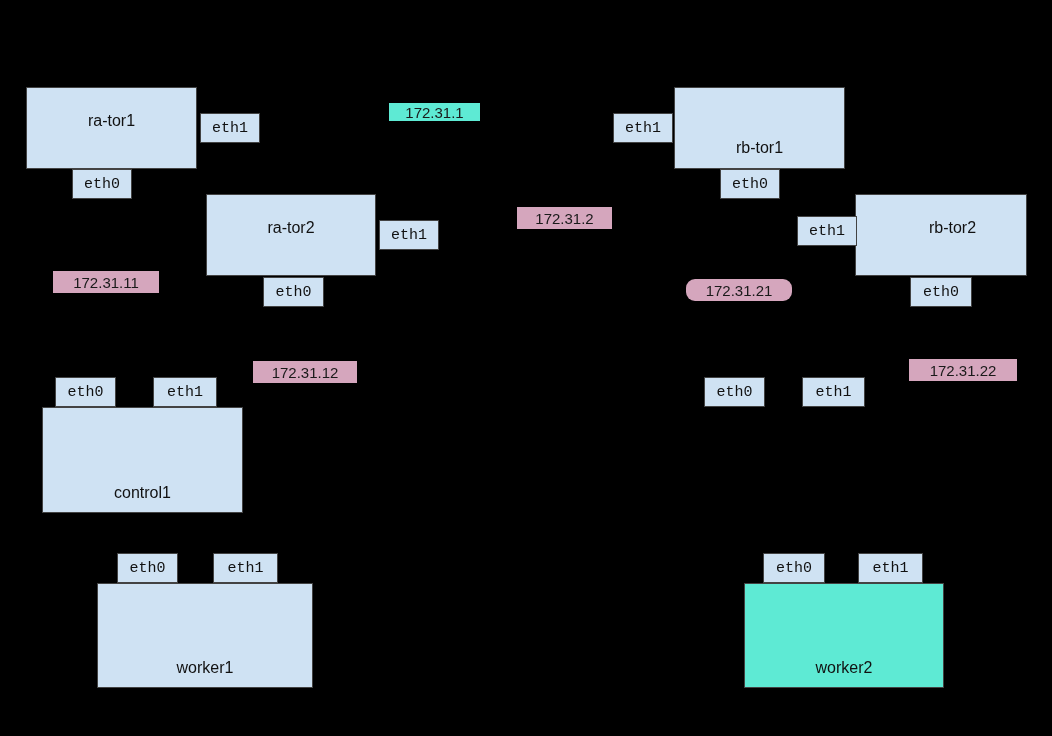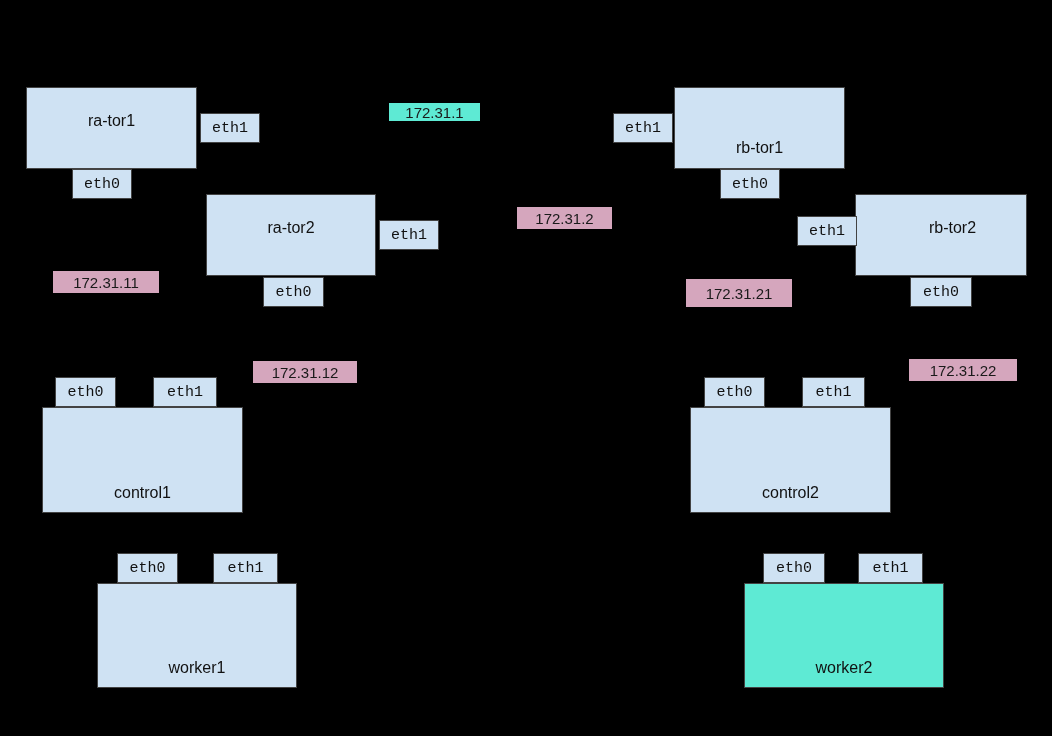--- a/index.html
+++ b/index.html
@@ -101,30 +101,27 @@
     </div>
     <div class="node lower" style="left: 42px; top: 407px; width: 201px; height: 106px; background: rgb(207, 226, 243); border-color: rgb(67, 67, 67);">
       <span class="node-label" style="color: rgb(17, 17, 17);">control1</span>
     </div>
     <div class="iface" style="left: 55px; top: 377px; width: 61px; height: 30px; background: rgb(207, 226, 243); border-color: rgb(67, 67, 67); color: rgb(17, 17, 17);">
       <span>eth0</span>
     </div>
     <div class="iface" style="left: 153px; top: 377px; width: 64px; height: 30px; background: rgb(207, 226, 243); border-color: rgb(67, 67, 67); color: rgb(17, 17, 17);">
       <span>eth1</span>
     </div>
-    <div class="node lower" style="left: 690px; top: 407px; width: 201px; height: 106px; background: rgb(207, 226, 243); border-color: rgb(67, 67, 67);">
-      <span class="node-label" style="color: rgb(17, 17, 17);">control2</span>
-    </div>
     <div class="iface" style="left: 704px; top: 377px; width: 61px; height: 30px; background: rgb(207, 226, 243); border-color: rgb(67, 67, 67); color: rgb(17, 17, 17);">
       <span>eth0</span>
     </div>
     <div class="iface" style="left: 802px; top: 377px; width: 63px; height: 30px; background: rgb(207, 226, 243); border-color: rgb(67, 67, 67); color: rgb(17, 17, 17);">
       <span>eth1</span>
     </div>
-    <div class="node lower" style="left: 97px; top: 583px; width: 200px; height: 105px; background: rgb(207, 226, 243); border-color: rgb(67, 67, 67);">
+    <div class="node lower" style="left: 97px; top: 583px; width: 216px; height: 105px; background: rgb(207, 226, 243); border-color: rgb(67, 67, 67);">
       <span class="node-label" style="color: rgb(17, 17, 17);">worker1</span>
     </div>
     <div class="iface" style="left: 117px; top: 553px; width: 61px; height: 30px; background: rgb(207, 226, 243); border-color: rgb(67, 67, 67); color: rgb(17, 17, 17);">
       <span>eth0</span>
     </div>
     <div class="iface" style="left: 213px; top: 553px; width: 65px; height: 30px; background: rgb(207, 226, 243); border-color: rgb(67, 67, 67); color: rgb(17, 17, 17);">
       <span>eth1</span>
     </div>
     <div class="node lower" style="left: 744px; top: 583px; width: 200px; height: 105px; background: #5eead4; border-color: rgb(67, 67, 67);">
       <span class="node-label" style="color: rgb(17, 17, 17);">worker2</span>
@@ -140,19 +137,19 @@
     </div>
     <div class="ip" style="left: 517px; top: 207px; width: 95px; height: 22px; background: rgb(213, 166, 189);">
       <span>172.31.2</span>
     </div>
     <div class="ip" style="left: 53px; top: 271px; width: 106px; height: 22px; background: rgb(213, 166, 189);">
       <span>172.31.11</span>
     </div>
     <div class="ip" style="left: 253px; top: 361px; width: 104px; height: 22px; background: rgb(213, 166, 189);">
       <span>172.31.12</span>
     </div>
-    <div class="ip" style="left: 686px; top: 279px; width: 106px; height: 28px; background: rgb(213, 166, 189);">
+    <div class="ip" style="left: 686px; top: 279px; width: 106px; height: 22px; background: rgb(213, 166, 189); border-radius: 9px;">
       <span>172.31.21</span>
     </div>
     <div class="ip" style="left: 909px; top: 359px; width: 108px; height: 22px; background: rgb(213, 166, 189);">
       <span>172.31.22</span>
     </div>
   </div>
 
 </body></html>

